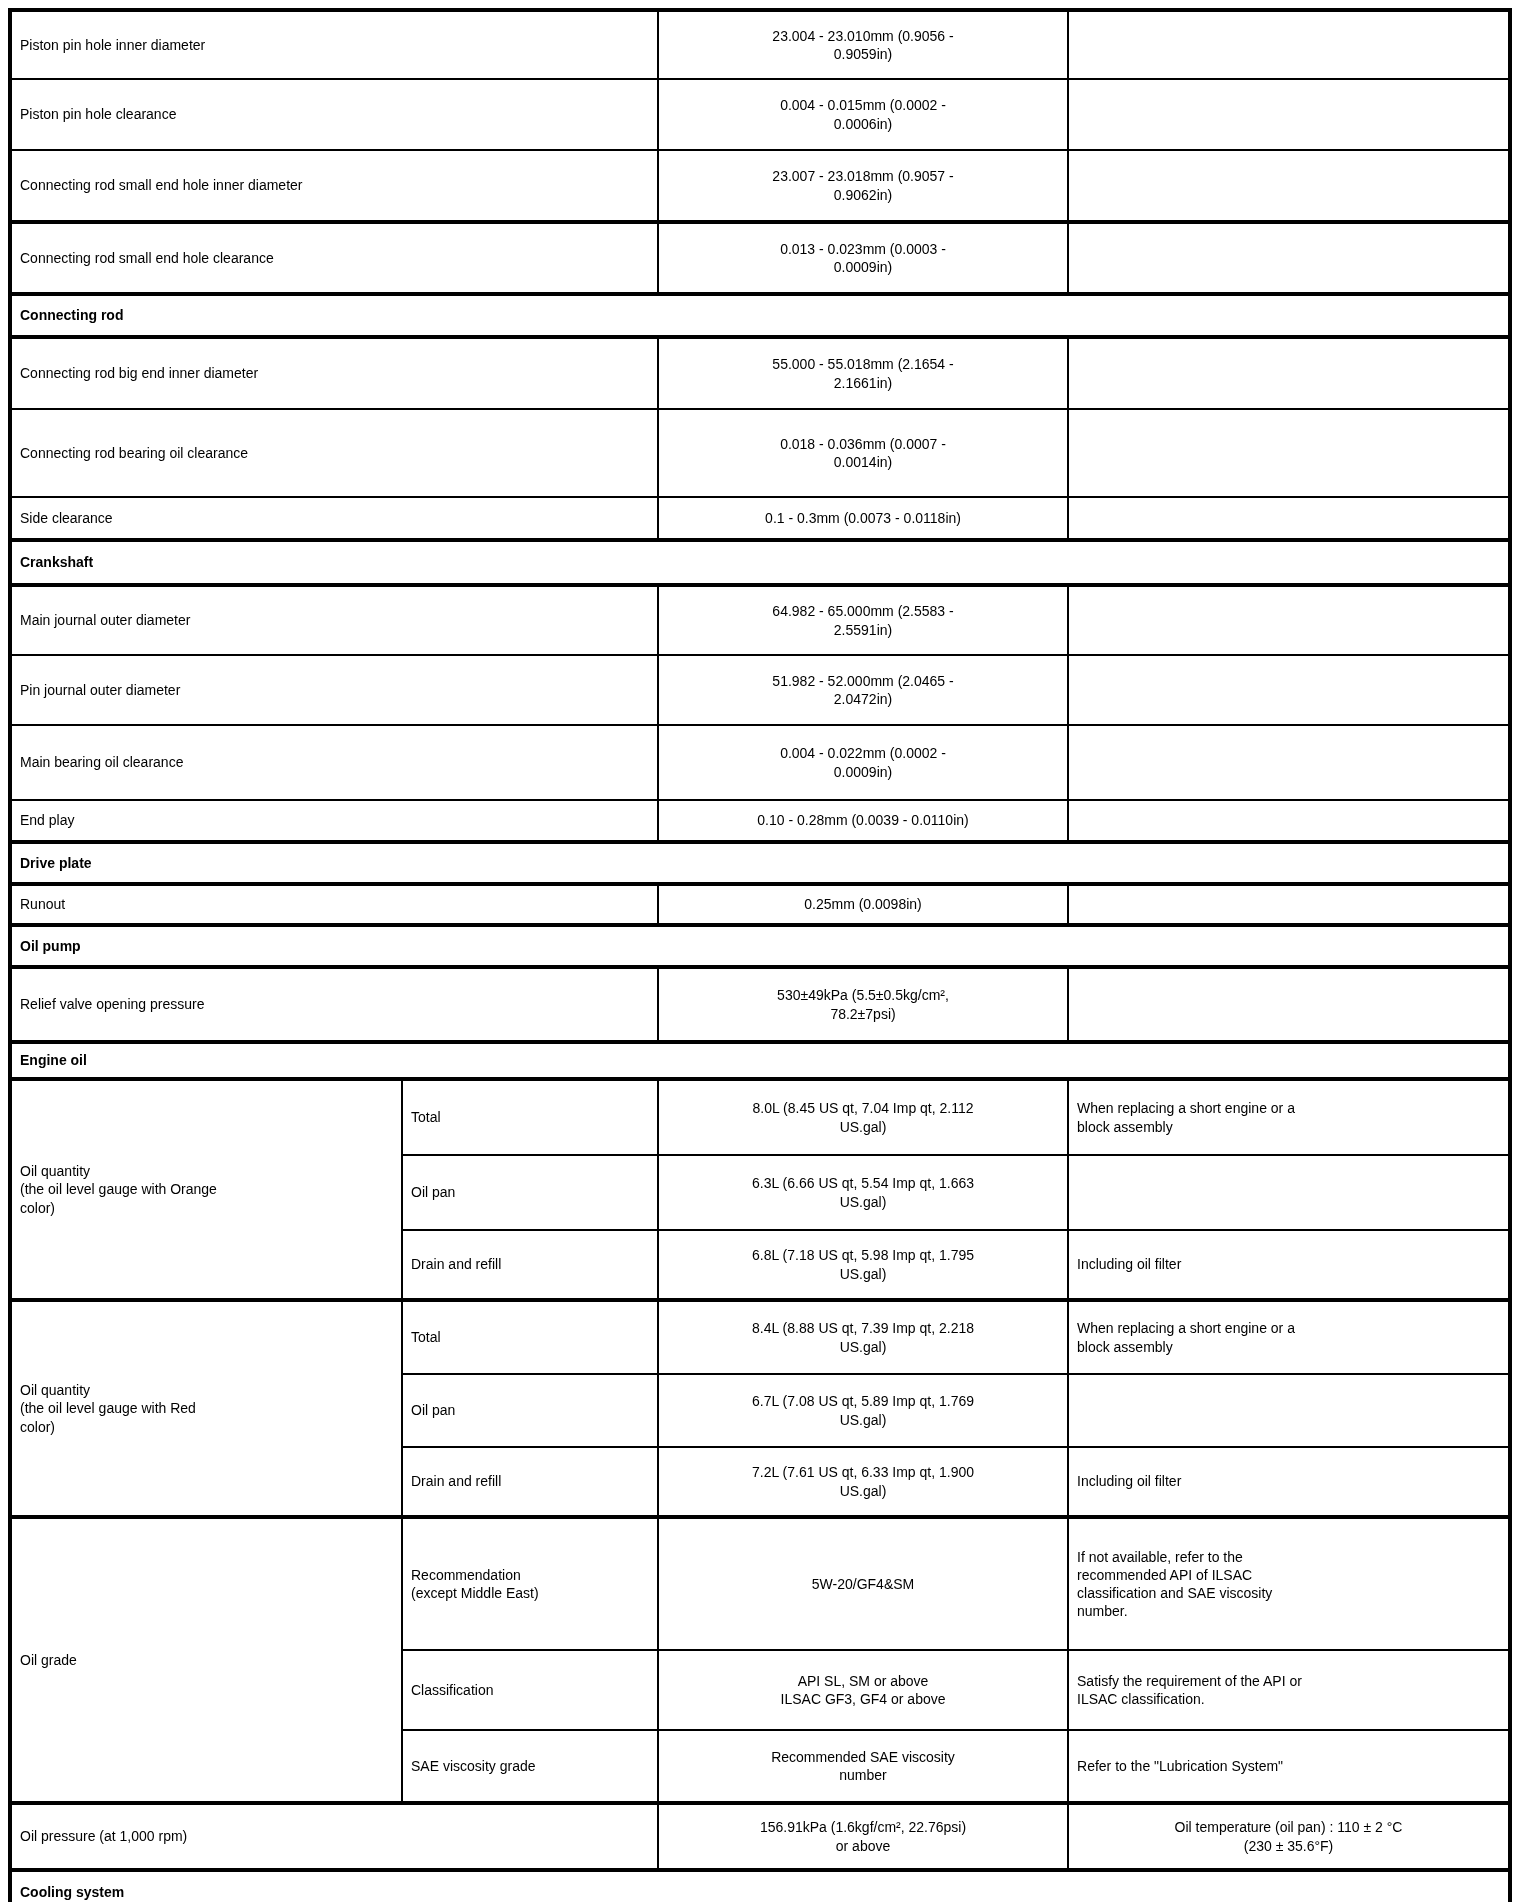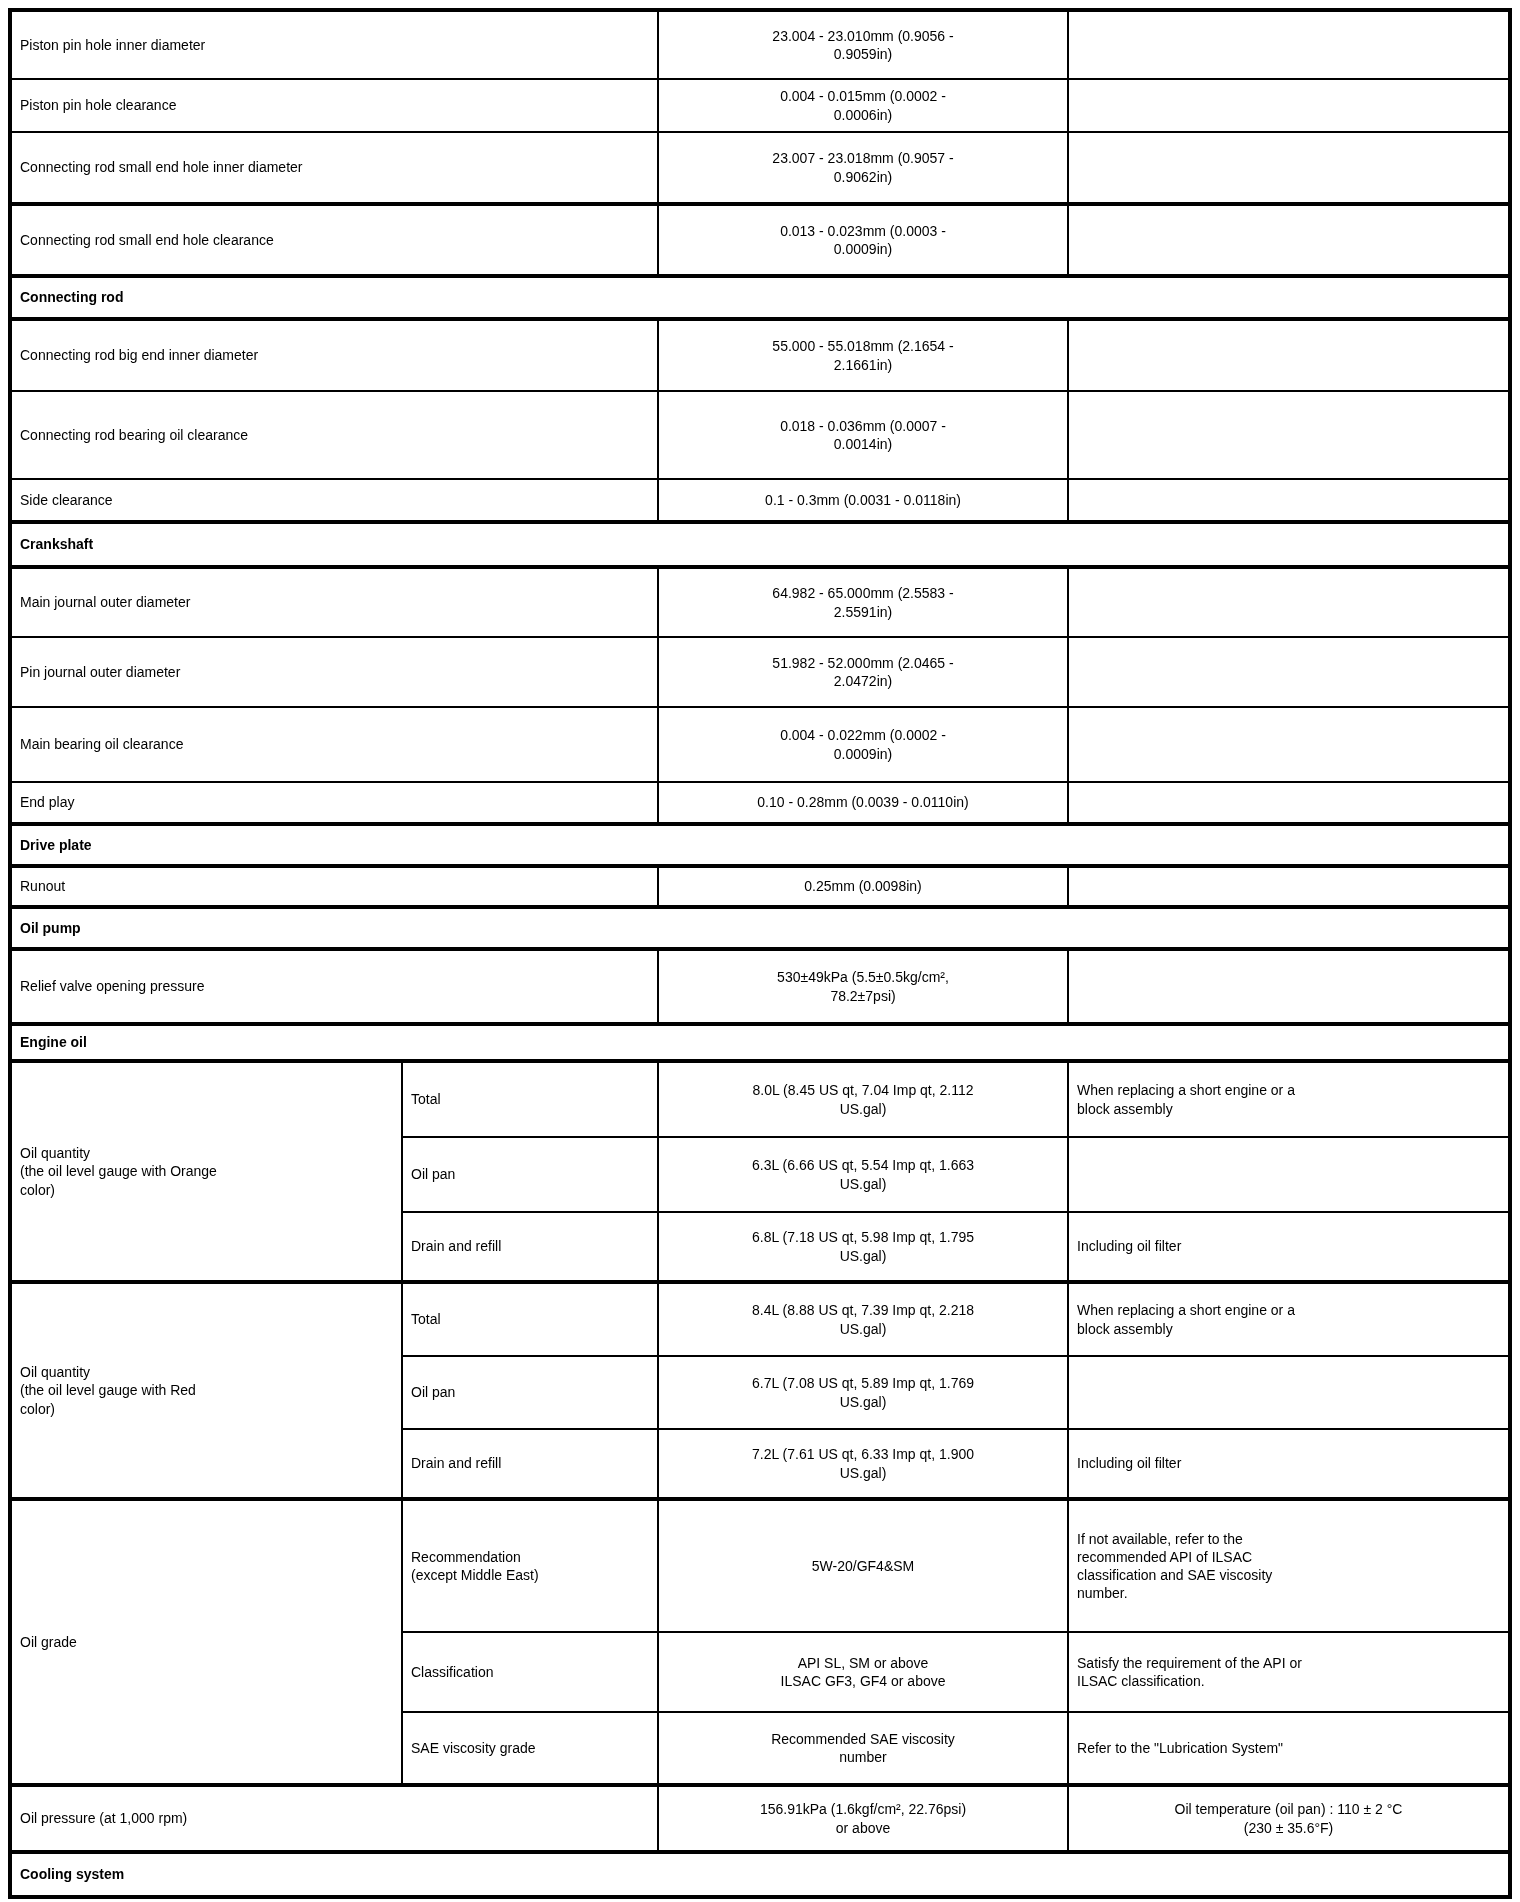--- a/index.html
+++ b/index.html
@@ -62,21 +62,21 @@
     <col style="width:410px">
     <col style="width:442px">
   </colgroup>
   <tbody id="spec-body">
       <tr style="height: 69px;">
         <td class="label" colspan="2">Piston pin hole inner diameter</td>
         <td class="value">23.004 - 23.010mm (0.9056 -
 0.9059in)</td>
         <td class="note"></td>
       </tr>
-      <tr style="height: 53px;">
+      <tr style="height: 71px;">
         <td class="label" colspan="2">Piston pin hole clearance</td>
         <td class="value">0.004 - 0.015mm (0.0002 -
 0.0006in)</td>
         <td class="note"></td>
       </tr>
       <tr style="height: 72px;">
         <td class="label" colspan="2">Connecting rod small end hole inner diameter</td>
         <td class="value">23.007 - 23.018mm (0.9057 -
 0.9062in)</td>
         <td class="note"></td>
@@ -97,21 +97,21 @@
         <td class="note"></td>
       </tr>
       <tr style="height: 88px;">
         <td class="label" colspan="2">Connecting rod bearing oil clearance</td>
         <td class="value">0.018 - 0.036mm (0.0007 -
 0.0014in)</td>
         <td class="note"></td>
       </tr>
       <tr style="height: 43px;">
         <td class="label" colspan="2">Side clearance</td>
-        <td class="value">0.1 - 0.3mm (0.0031 - 0.0118in)</td>
+        <td class="value">0.1 - 0.3mm (0.0073 - 0.0118in)</td>
         <td class="note"></td>
       </tr>
       <tr class="thick" style="height: 45px;">
         <td class="section" colspan="4">Crankshaft</td>
       </tr>
       <tr class="thick" style="height: 70px;">
         <td class="label" colspan="2">Main journal outer diameter</td>
         <td class="value">64.982 - 65.000mm (2.5583 -
 2.5591in)</td>
         <td class="note"></td>

